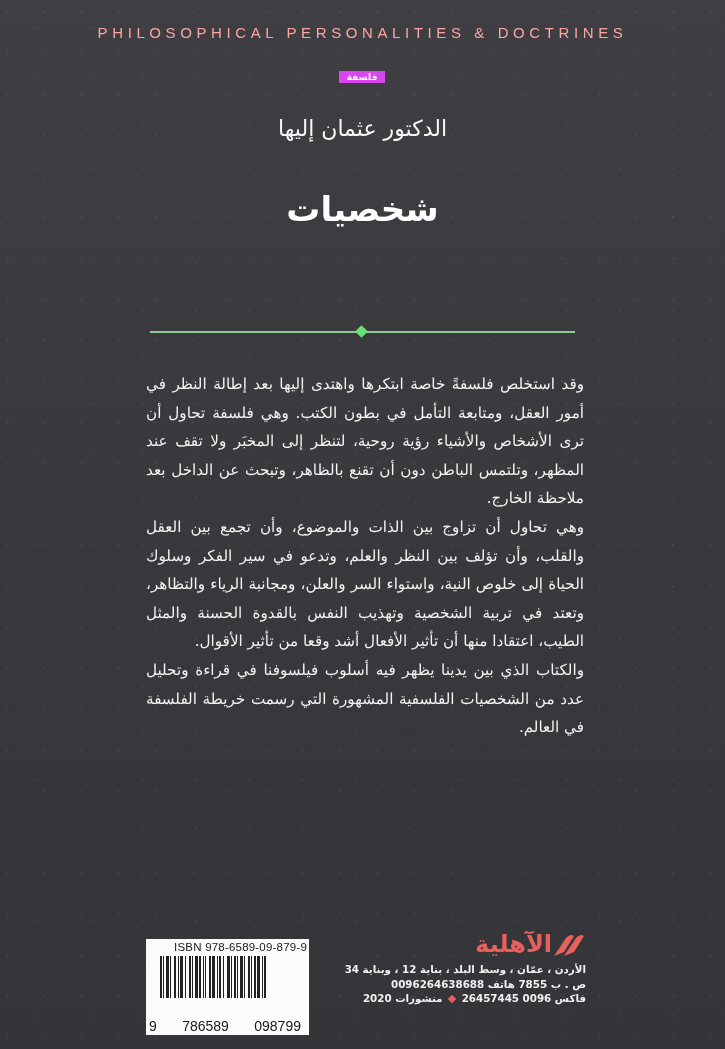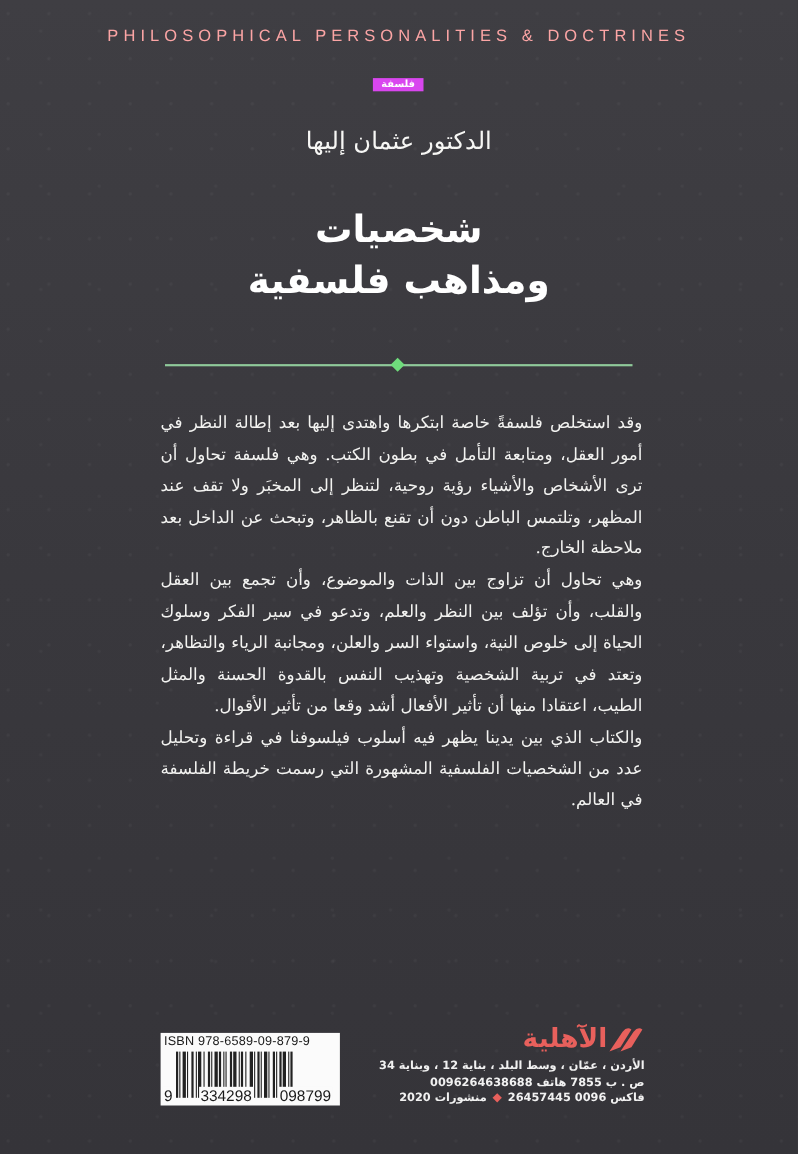--- a/index.html
+++ b/index.html
@@ -48,23 +48,24 @@
       background: #6fdc7c; transform: rotate(45deg);
     }
     .description {
       position: absolute; top: 370px; left: 146px; width: 438px;
       direction: rtl; text-align: justify;
       font-family: "DejaVu Serif", serif;
       font-size: 15.2px; line-height: 28.6px; color: #f3f3f1;
     }
     .description p { margin: 0; }
     .barcode-box {
-      position: absolute; top: 939px; left: 146px; width: 163px; height: 66px;
+      position: absolute; top: 939px; left: 146px; width: 163px; height: 96px;
       background: #fbfbfb; color: #1a1a1a;
       font-family: "Liberation Sans", sans-serif;
+      text-align: right;
     }
     .isbn-text {
       position: absolute; top: 2px; left: 3px; width: 158px;
       font-size: 11.5px; letter-spacing: 0.2px; white-space: nowrap;
     }
     .bars {
       position: absolute; top: 17px; left: 14px; width: 140px; height: 42px;
       display: flex; align-items: stretch;
     }
     .bars span { display: block; height: 100%; }
@@ -100,21 +101,20 @@
 <div>
 
   <div class="series-title">PHILOSOPHICAL PERSONALITIES &amp; DOCTRINES</div>
 
   <div class="category-badge">فلسفة</div>
 
   <div class="author">الدكتور عثمان إليها</div>
 
   <div class="title">
     <div>شخصيات</div>
-    <div>ومذاهب فلسفية</div>
   </div>
 
   <div class="divider"></div>
   <div class="divider-diamond"></div>
 
   <div class="description">
     <p>وقد استخلص فلسفةً خاصة ابتكرها واهتدى إليها بعد إطالة النظر في أمور العقل، ومتابعة التأمل في بطون الكتب. وهي فلسفة تحاول أن ترى الأشخاص والأشياء رؤية روحية، لتنظر إلى المخبَر ولا تقف عند المظهر، وتلتمس الباطن دون أن تقنع بالظاهر، وتبحث عن الداخل بعد ملاحظة الخارج.</p>
     <p>وهي تحاول أن تزاوج بين الذات والموضوع، وأن تجمع بين العقل والقلب، وأن تؤلف بين النظر والعلم، وتدعو في سير الفكر وسلوك الحياة إلى خلوص النية، واستواء السر والعلن، ومجانبة الرياء والتظاهر، وتعتد في تربية الشخصية وتهذيب النفس بالقدوة الحسنة والمثل الطيب، اعتقادا منها أن تأثير الأفعال أشد وقعا من تأثير الأقوال.</p>
     <p>والكتاب الذي بين يدينا يظهر فيه أسلوب فيلسوفنا في قراءة وتحليل عدد من الشخصيات الفلسفية المشهورة التي رسمت خريطة الفلسفة في العالم.</p>
   </div>
@@ -179,21 +179,21 @@
       <span style="width:2px;background:#222"></span>
         <span style="width:1px"></span>
       <span style="width:3px;background:#222"></span>
         <span style="width:2px"></span>
       <span style="width:1px;background:#222"></span>
         <span style="width:1px"></span>
       <span style="width:2px;background:#222"></span>
     </div>
     <div class="barcode-digits">
       <span>9</span>
-      <span>334298</span>
+      <span>786589</span>
       <span>098799</span>
     </div>
   </div>
 
   <div class="publisher">
     <div class="publisher-logo">
       <svg width="34" height="26" viewBox="0 0 34 26">
         <path d="M2 24 L14 6 Q18 1 22 4 L12 20 Z" fill="#e8605c"></path>
         <path d="M12 24 L24 6 Q28 1 32 4 L22 20 Z" fill="#e8605c"></path>
       </svg><span>الآهلية</span>

